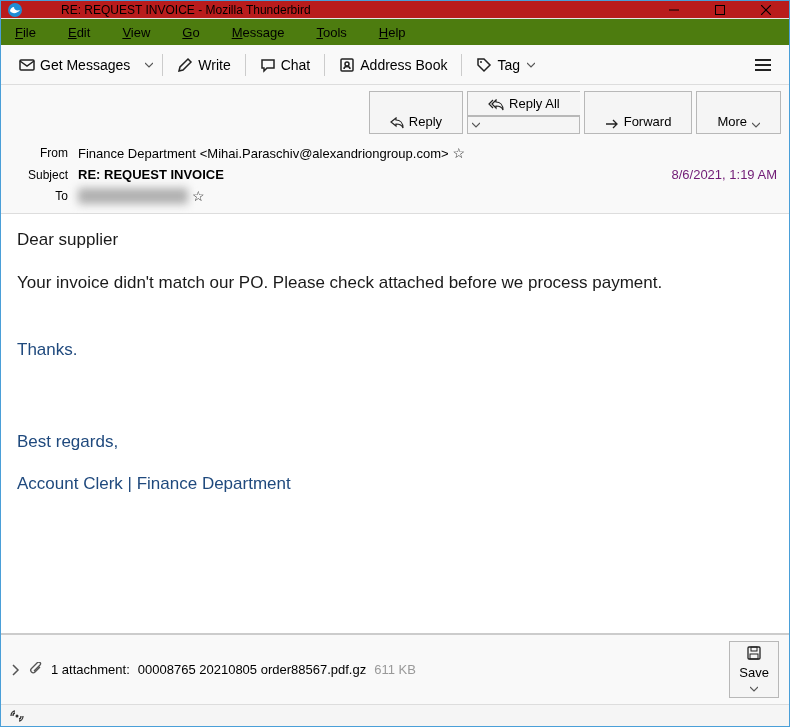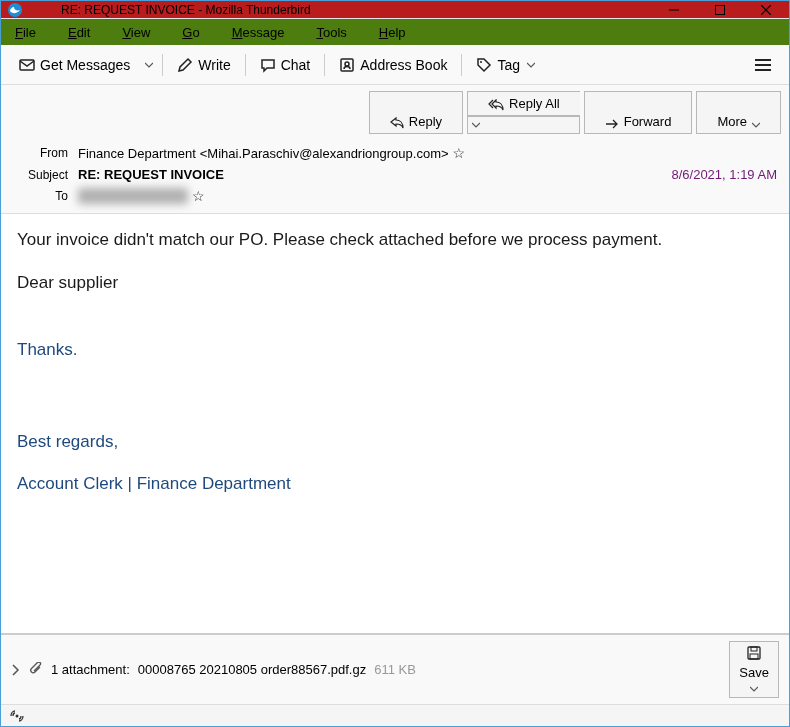--- a/index.html
+++ b/index.html
@@ -205,22 +205,22 @@
     <div class="hrow">
       <div class="hlabel">To</div>
       <div class="hval">
         <span class="blur"></span>
         <span class="star">☆</span>
       </div>
     </div>
   </div>
 
   <div class="body">
+    <p>Dear supplier</p>
     <p>Your invoice didn't match our PO. Please check attached before we process payment.</p>
-    <p>Dear supplier</p>
     <br>
     <p class="blue">Thanks.</p>
     <br><br>
     <p class="blue">Best regards,</p>
     <p class="blue">Account Clerk | Finance Department</p>
   </div>
 
   <div class="attachbar">
     <span>
         <svg width="10" height="12">

